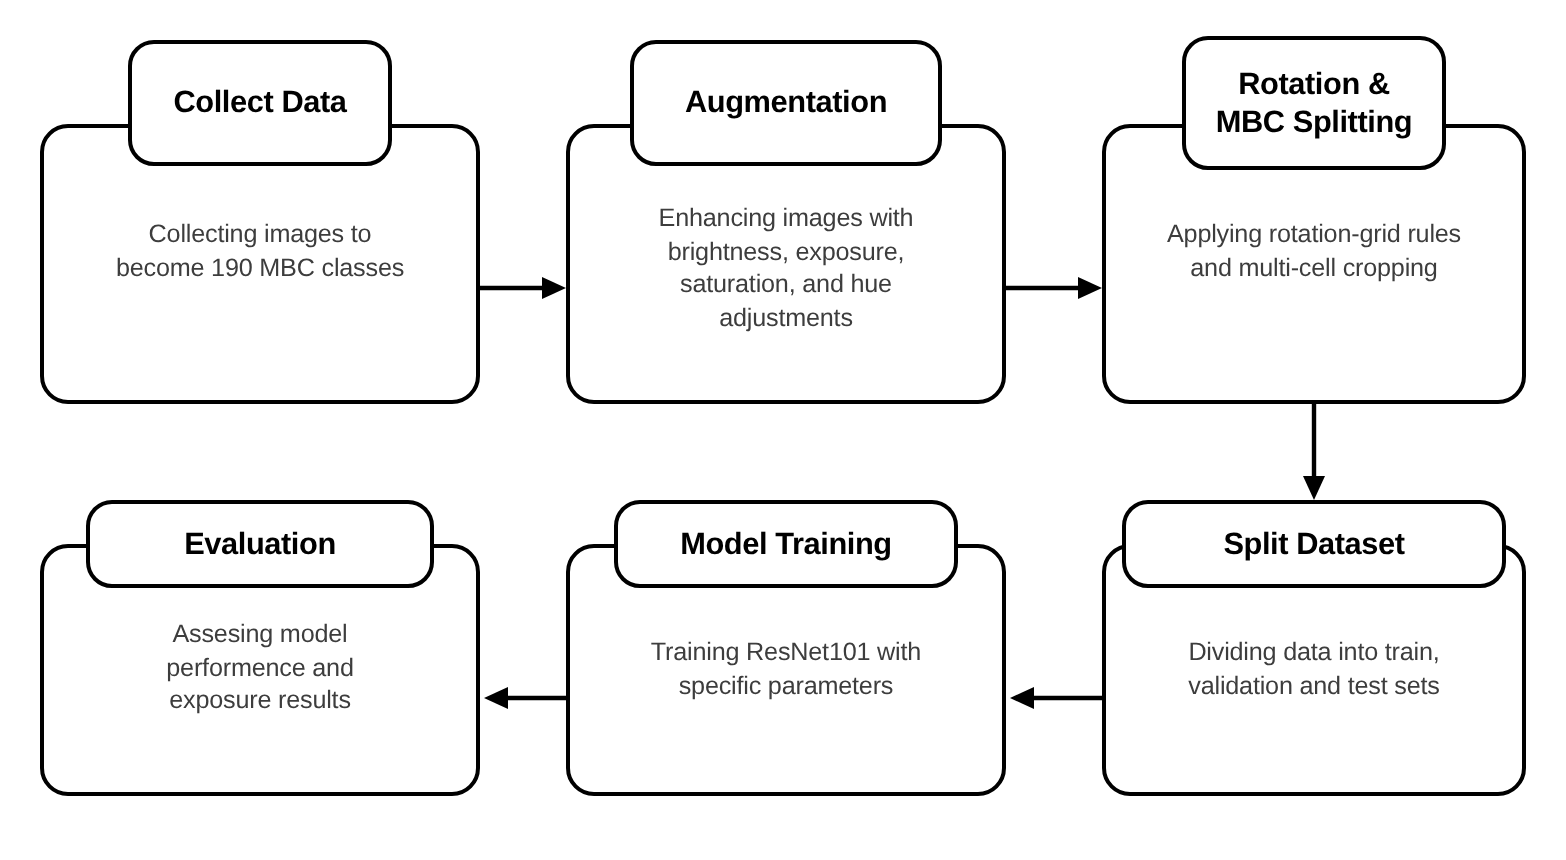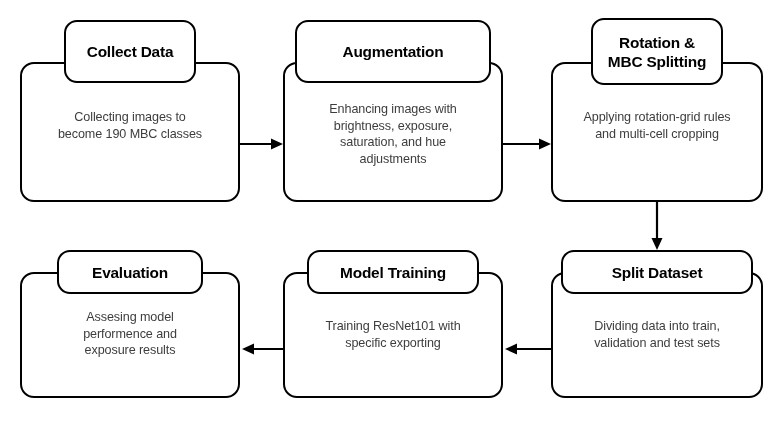--- a/index.html
+++ b/index.html
@@ -83,51 +83,51 @@
 become 190 MBC classes</div>
     <div class="node-title" style="top:-42px; width:132px; height:63px;">Collect Data</div>
   </div>
 
   <div class="node" style="left:283px; top:62px; width:220px; height:140px;">
     <div class="node-body"></div>
     <div class="node-desc" style="top:39px;">Enhancing images with
 brightness, exposure,
 saturation, and hue
 adjustments</div>
-    <div class="node-title" style="top:-42px; width:196px; height:63px;">Augmentation</div>
+    <div class="node-title" style="top:-42px; width:156px; height:63px;">Augmentation</div>
   </div>
 
   <div class="node" style="left:551px; top:62px; width:212px; height:140px;">
     <div class="node-body"></div>
     <div class="node-desc" style="top:47px;">Applying rotation-grid rules
 and multi-cell cropping</div>
     <div class="node-title" style="top:-44px; width:132px; height:67px;">Rotation &amp;
 MBC Splitting</div>
   </div>
 
   <div class="node" style="left:551px; top:272px; width:212px; height:126px;">
     <div class="node-body"></div>
     <div class="node-desc" style="top:46px;">Dividing data into train,
 validation and test sets</div>
     <div class="node-title" style="top:-22px; width:192px; height:44px;">Split Dataset</div>
   </div>
 
   <div class="node" style="left:283px; top:272px; width:220px; height:126px;">
     <div class="node-body"></div>
     <div class="node-desc" style="top:46px;">Training ResNet101 with
-specific exporting</div>
+specific parameters</div>
     <div class="node-title" style="top:-22px; width:172px; height:44px;text-align:right;">Model Training</div>
   </div>
 
   <div class="node" style="left:20px; top:272px; width:220px; height:126px;">
     <div class="node-body"></div>
     <div class="node-desc" style="top:37px;">Assesing model
 performence and
 exposure results</div>
-    <div class="node-title" style="top:-22px; width:146px; height:44px;">Evaluation</div>
+    <div class="node-title" style="top:-22px; width:174px; height:44px;">Evaluation</div>
   </div>
 
   <div class="conn" style="left:240px; top:133px; width:45px; height:22px;">
     <svg width="45" height="22" viewBox="0 0 45 22">
       <line x1="0" y1="11" x2="34" y2="11" stroke="#000000" stroke-width="2.2"></line>
       <polygon points="43,11 31,5.5 31,16.5" fill="#000000"></polygon>
     </svg>
   </div>
 
   <div class="conn" style="left:503px; top:133px; width:50px; height:22px;">

